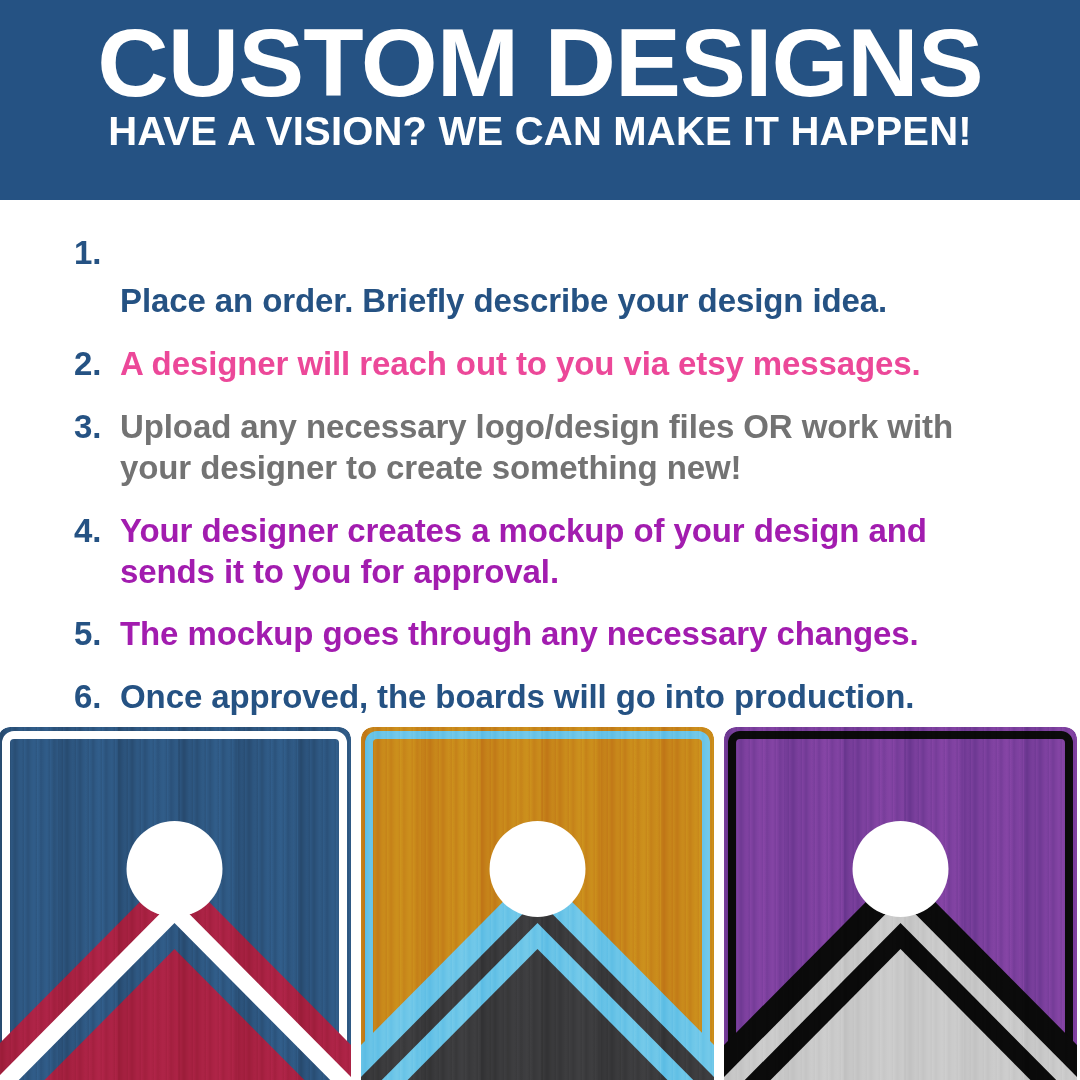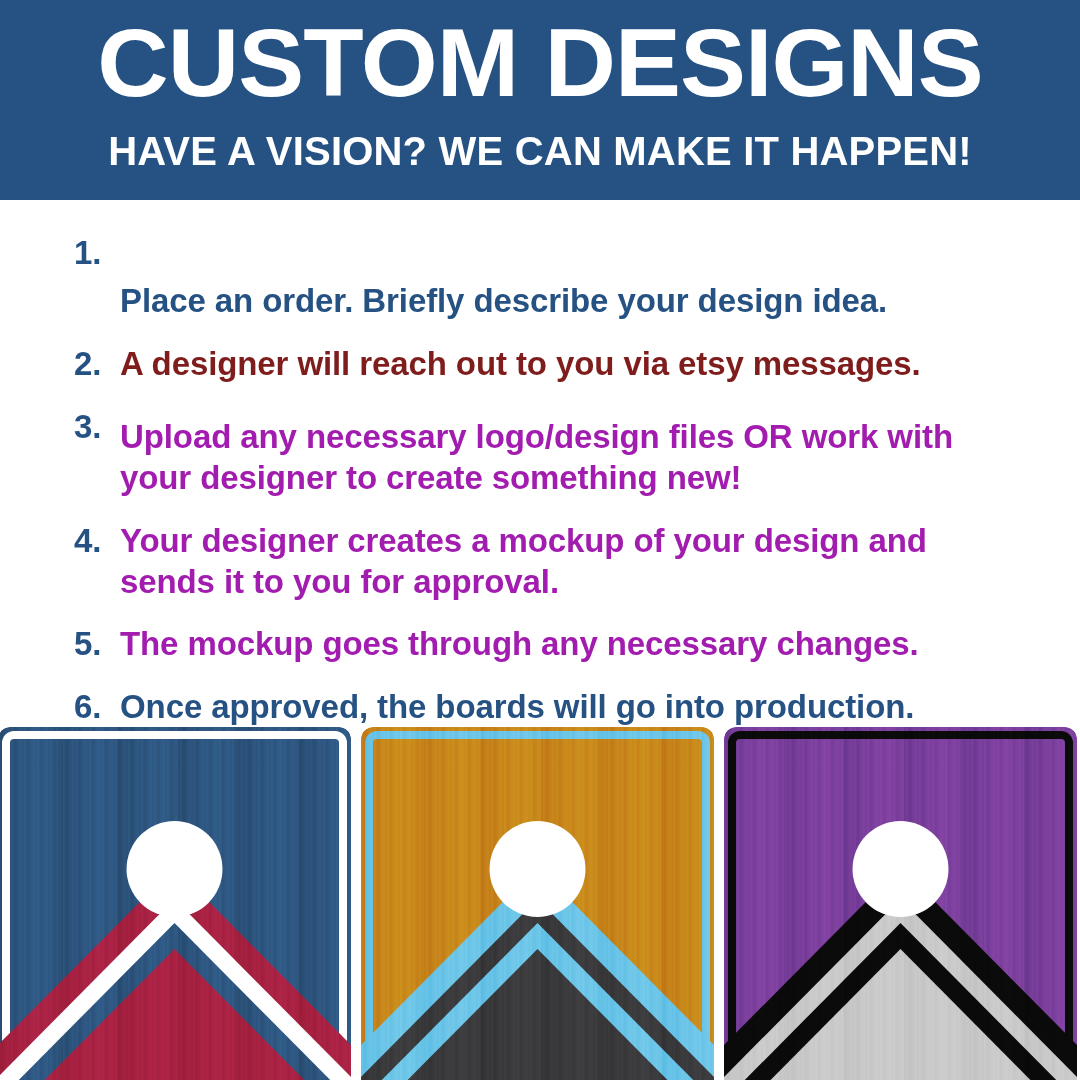--- a/index.html
+++ b/index.html
@@ -47,21 +47,21 @@
   }
 
   .header-subtitle {
     color: #ffffff;
     font-family: "Liberation Sans", sans-serif;
     font-weight: bold;
     font-size: 40px;
     line-height: 1.0;
     letter-spacing: 0.2px;
     white-space: nowrap;
-    margin-top: 22px;
+    margin-top: 2px;
     text-align: center;
   }
 
   
   .steps-section {
     position: absolute;
     left: 0;
     top: 200px;
     width: 1080px;
     height: 527px;
@@ -165,26 +165,26 @@
 
   <div class="steps-section">
 
     <div class="step-row">
       <div class="step-number" style="color: rgb(37, 82, 131);">1.</div>
       <div class="step-text" style="color: rgb(37, 82, 131); margin-top: 48px;">Place an order. Briefly describe your design idea.</div>
     </div>
 
     <div class="step-row">
       <div class="step-number" style="color: rgb(37, 82, 131);">2.</div>
-      <div class="step-text" style="color: #7f1d1d;">A designer will reach out to you via etsy messages.</div>
+      <div class="step-text" style="color: #ec4899;">A designer will reach out to you via etsy messages.</div>
     </div>
 
     <div class="step-row">
       <div class="step-number" style="color: rgb(37, 82, 131);">3.</div>
-      <div class="step-text" style="color: #a21caf; margin-top: 10px;">Upload any necessary logo/design files OR work with your designer to create something new!</div>
+      <div class="step-text" style="color: #737373;">Upload any necessary logo/design files OR work with your designer to create something new!</div>
     </div>
 
     <div class="step-row">
       <div class="step-number" style="color: rgb(37, 82, 131);">4.</div>
       <div class="step-text" style="color: #a21caf;">Your designer creates a mockup of your design and sends it to you for approval.</div>
     </div>
 
     <div class="step-row">
       <div class="step-number" style="color: rgb(37, 82, 131);">5.</div>
       <div class="step-text" style="color: #a21caf;">The mockup goes through any necessary changes.</div>

